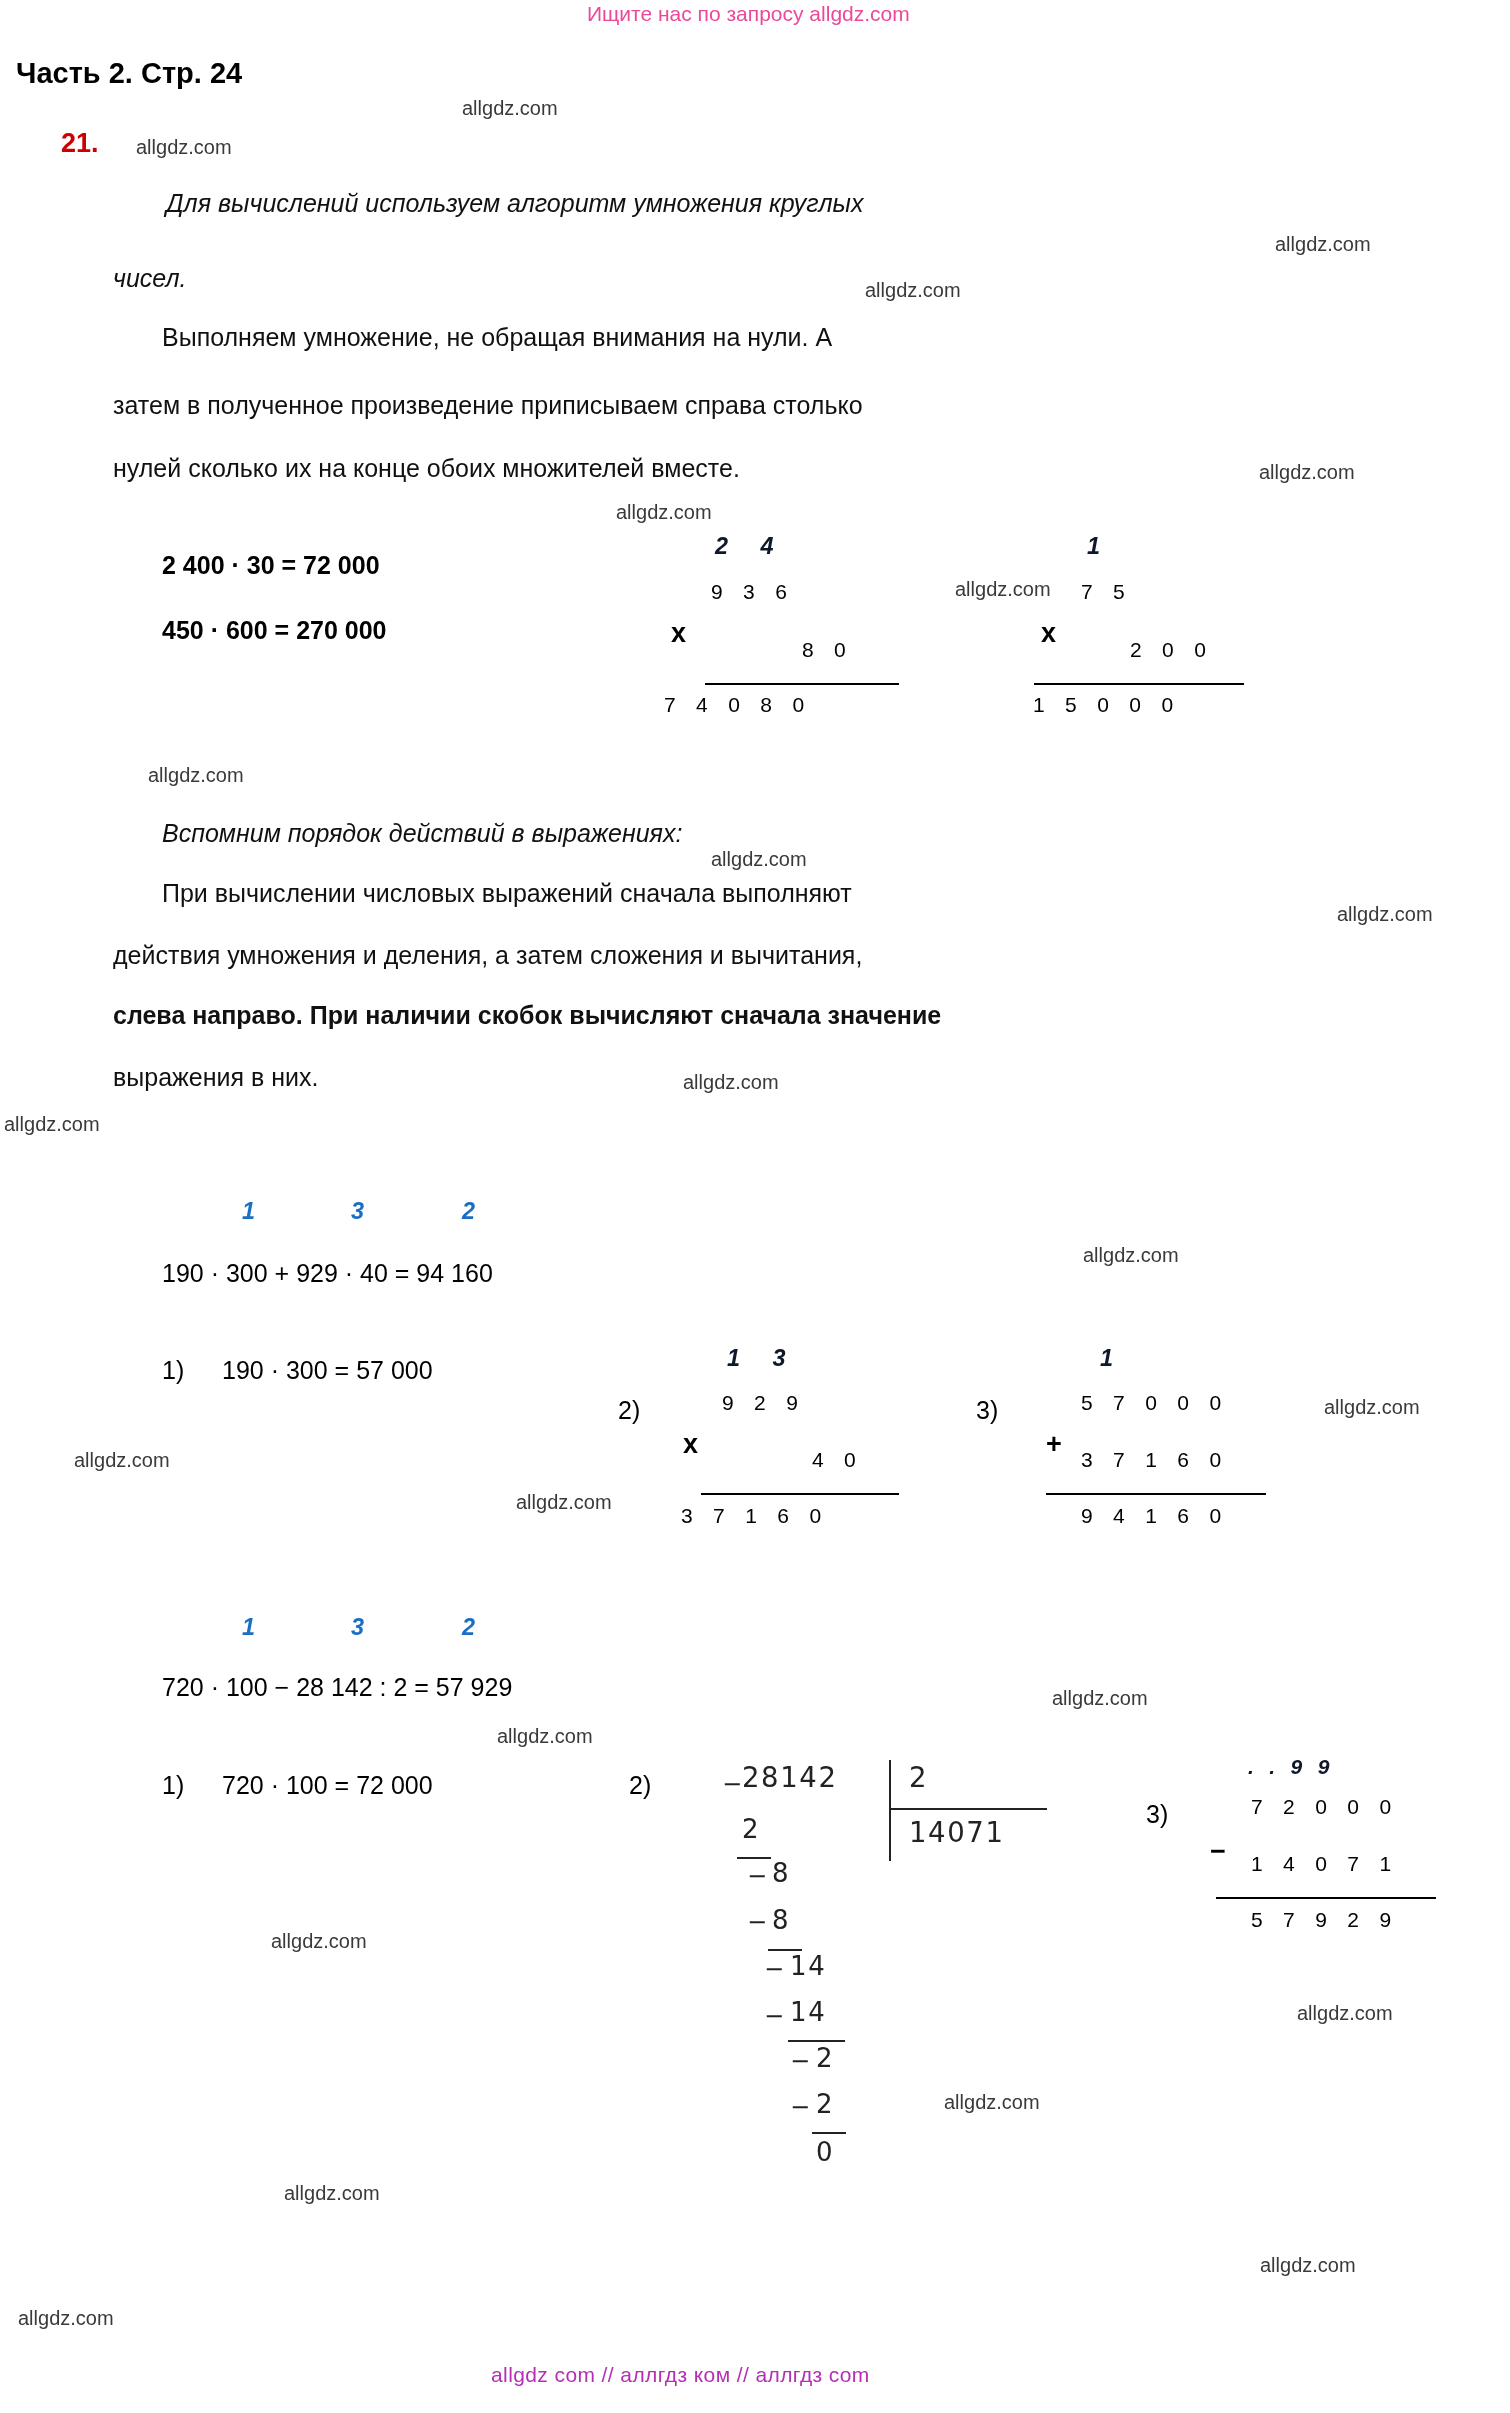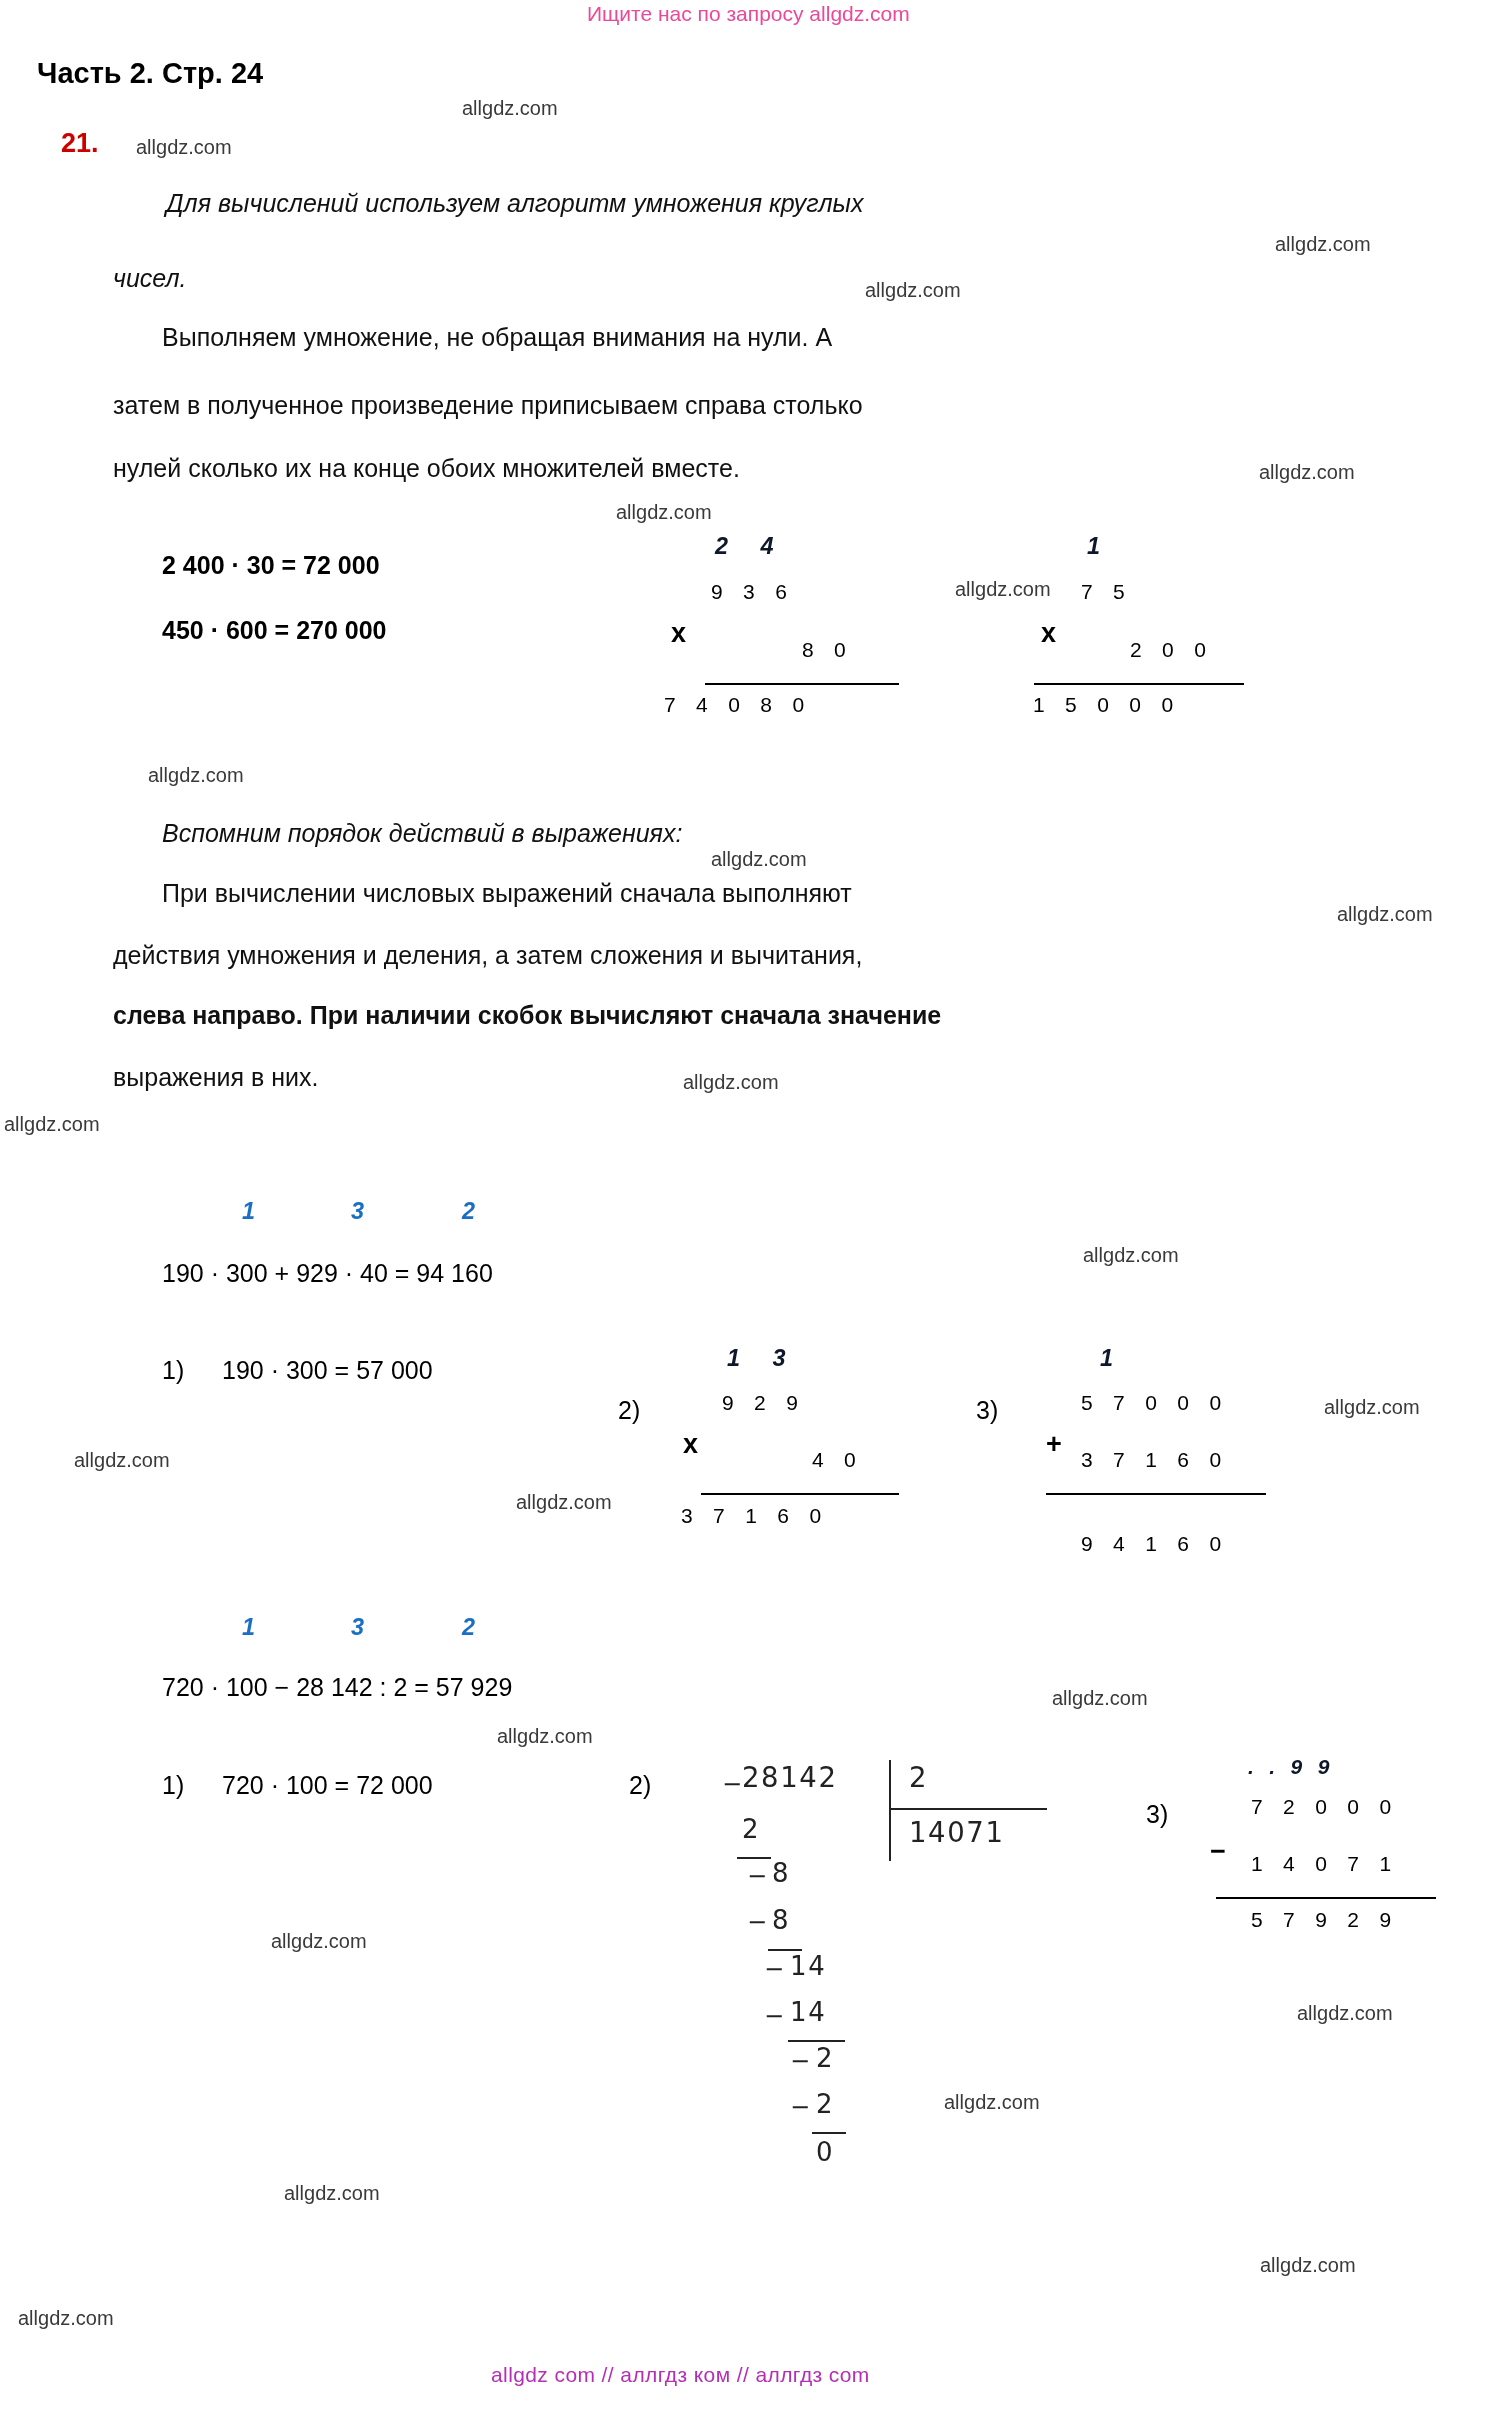--- a/index.html
+++ b/index.html
@@ -35,21 +35,20 @@
     white-space: nowrap;
     letter-spacing: 0.4px;
   }
 
   
   .page-title {
     font-size: 29px;
     font-weight: bold;
     color: #000;
     white-space: nowrap;
-    margin-left: 21px;
   }
   .task-num {
     font-size: 27px;
     font-weight: bold;
     color: #cc0000;
     white-space: nowrap;
   }
 
   
   .para {
@@ -199,21 +198,21 @@
 <div class="abs colsum" style="left:812px; top:1448px;">4 0</div>
 <div class="abs rule" style="left:701px; top:1493px; width:198px;"></div>
 <div class="abs colsum" style="left:681px; top:1504px;">3 7 1 6 0</div>
 
 <div class="abs expr-step" style="left:976px; top:1396px;">3)</div>
 <div class="abs carry" style="left:1100px; top:1345px;">1</div>
 <div class="abs colsum" style="left:1081px; top:1391px;">5 7 0 0 0</div>
 <div class="abs opsign" style="left:1046px; top:1429px;">+</div>
 <div class="abs colsum" style="left:1081px; top:1448px;">3 7 1 6 0</div>
 <div class="abs rule" style="left:1046px; top:1493px; width:220px;"></div>
-<div class="abs colsum" style="left:1081px; top:1504px;margin-top:28px;">9 4 1 6 0</div>
+<div class="abs colsum" style="left:1081px; top:1504px;">9 4 1 6 0</div>
 
 <div class="abs wm" style="left:1083px; top:1244px;">allgdz.com</div>
 <div class="abs wm" style="left:1324px; top:1396px;">allgdz.com</div>
 <div class="abs wm" style="left:74px; top:1449px;">allgdz.com</div>
 <div class="abs wm" style="left:516px; top:1491px;">allgdz.com</div>
 
 <div class="abs order-num" style="left:242px; top:1614px;">1</div>
 <div class="abs order-num" style="left:351px; top:1614px;">3</div>
 <div class="abs order-num" style="left:462px; top:1614px;">2</div>
 <div class="abs expr" style="left:162px; top:1673px;">720 · 100 − 28 142 : 2 = 57 929</div>

